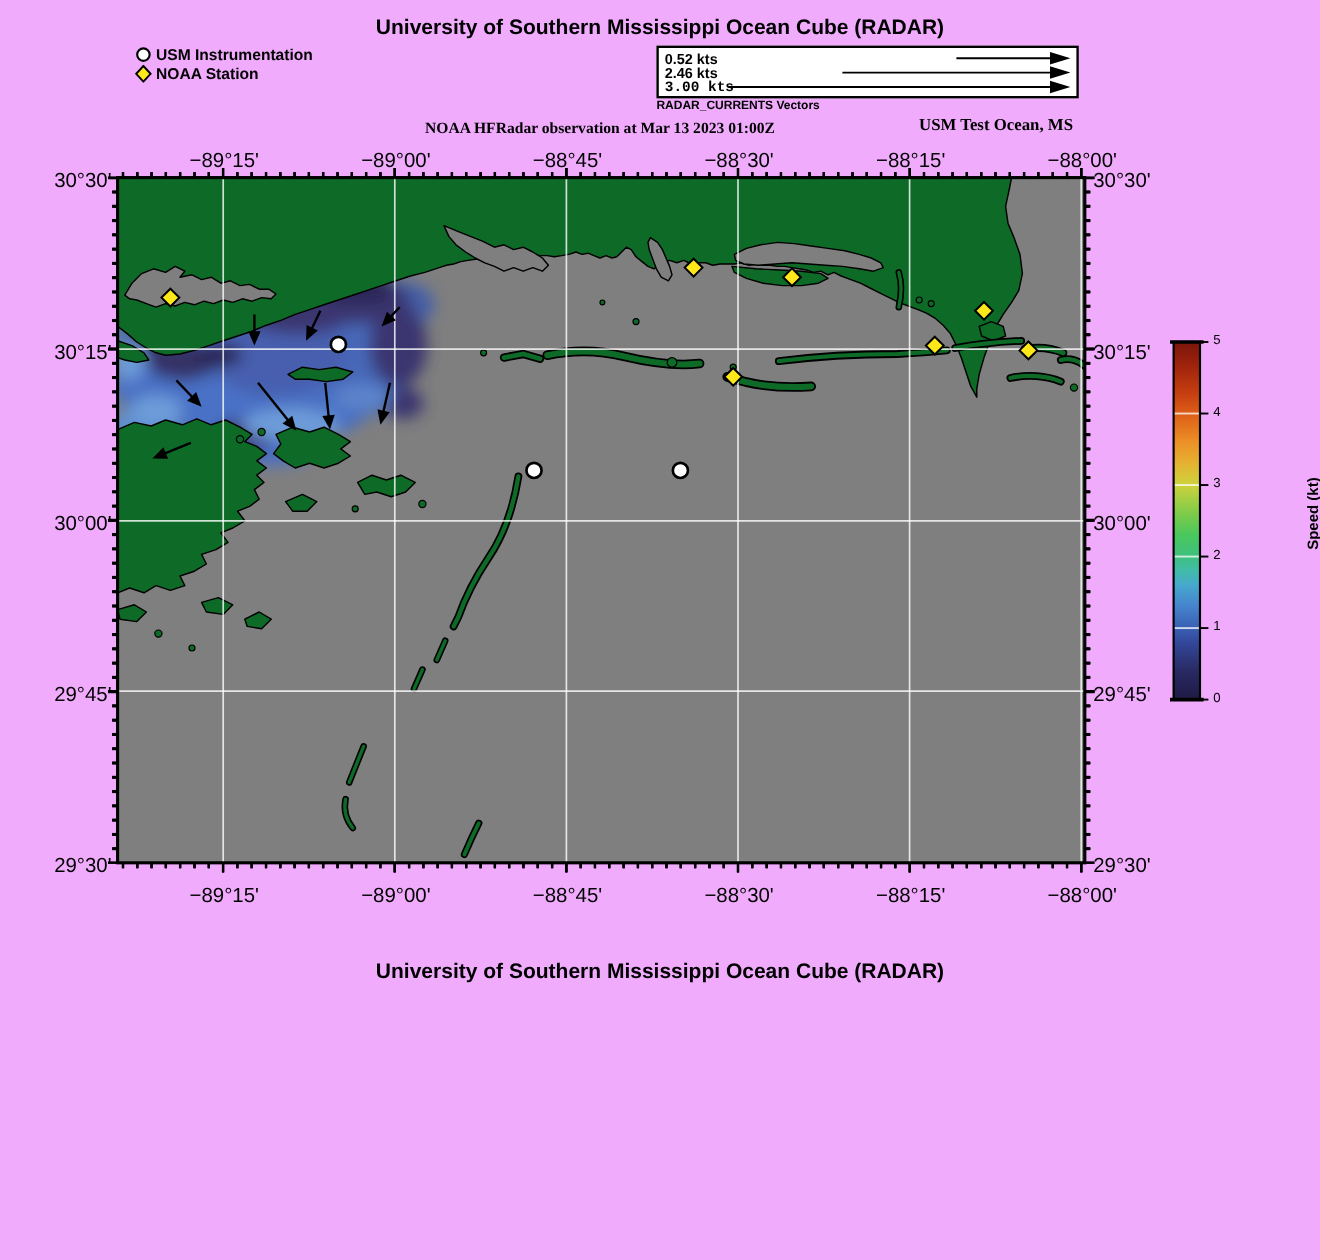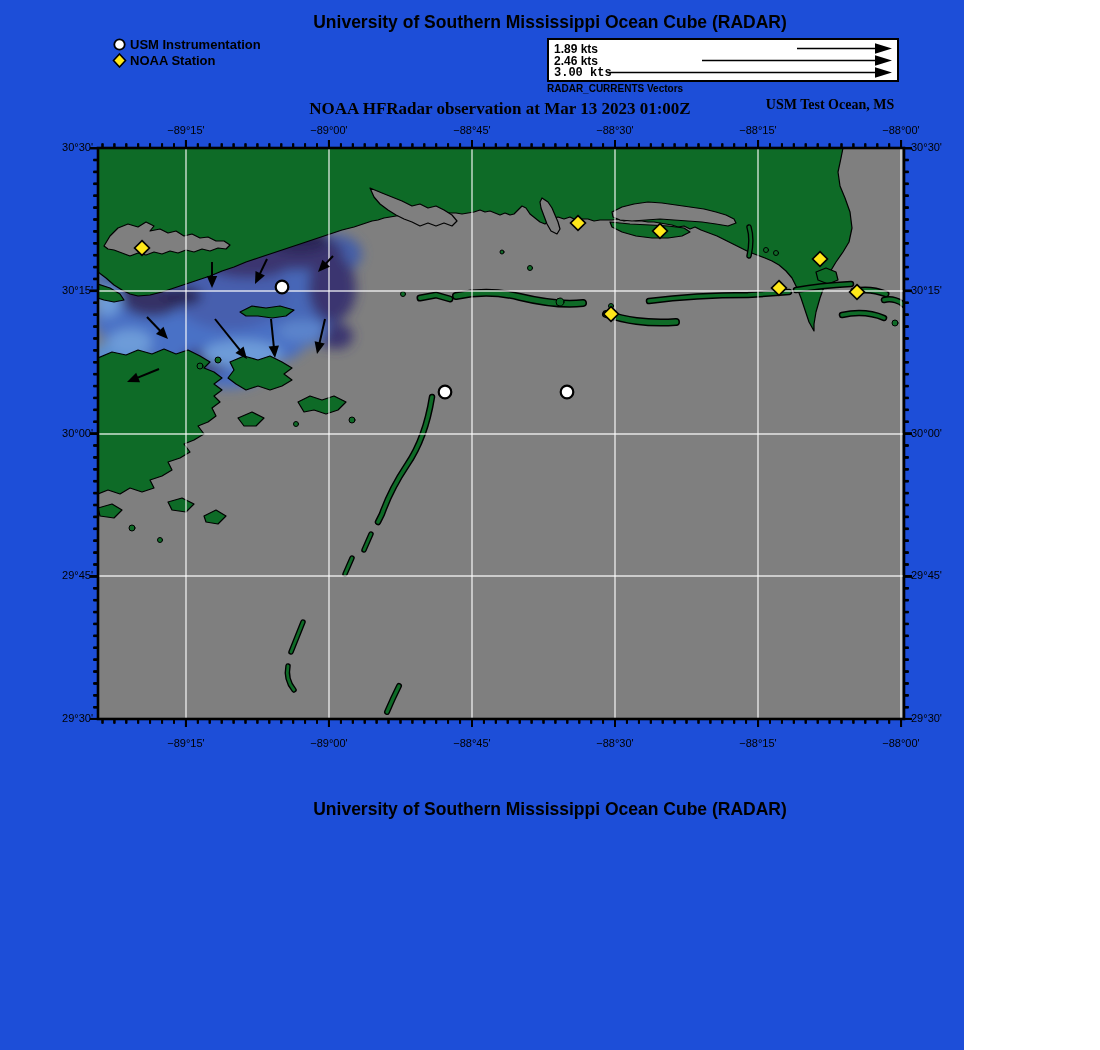--- a/index.html
+++ b/index.html
@@ -1,31 +1,31 @@
 <!DOCTYPE html>
 <html><head>
 <meta charset="utf-8">
 <style>
   html,body{margin:0;padding:0;background:#ffffff;}
-  .fig{position:relative;width:964px;height:1050px;background:#1d4ed8;overflow:hidden;
+  .fig{position:relative;width:1100px;height:1050px;background:#f0abfc;overflow:hidden;
        font-family:"Liberation Sans","DejaVu Sans",sans-serif;color:#000;}
   .abs{position:absolute;}
   .title-top,.title-bottom{width:1100px;text-align:center;font-weight:700;font-size:17.5px;}
   .title-top{top:12px;left:0;}
   .title-bottom{top:799px;left:0;}
-  .legend-row{position:absolute;height:16px;display:flex;align-items:flex-start;gap:3px;}
+  .legend-row{position:absolute;height:16px;display:flex;align-items:center;gap:3px;}
   .legend-label{font-weight:700;font-size:13px;white-space:nowrap;}
   .scalebox{position:absolute;left:547px;top:38px;width:348px;height:40px;border:2.2px solid #000;background:#fff;}
   .scale-label{position:absolute;left:5px;font-weight:700;font-size:12px;line-height:12px;white-space:nowrap;}
   .scale-caption{position:absolute;left:547px;top:83px;font-weight:700;font-size:10px;}
   .subtitle{position:absolute;left:0px;top:99px;width:1000px;text-align:center;
-            font-family:"Liberation Serif","DejaVu Serif",serif;font-weight:700;font-size:17px;}
+            font-family:"Liberation Serif","DejaVu Serif",serif;font-weight:700;font-size:13px;}
   .region-label{position:absolute;left:760px;top:97px;width:140px;text-align:center;
             font-family:"Liberation Serif","DejaVu Serif",serif;font-weight:700;font-size:14px;}
-  .tick-label{position:absolute;font-size:11px;white-space:nowrap;}
+  .tick-label{position:absolute;font-size:17px;white-space:nowrap;}
   .tl-center{width:56px;text-align:center;}
   .tl-right{width:52px;text-align:right;}
   .cb-num{position:absolute;font-size:11px;}
   .cb-label{position:absolute;left:1030px;top:370px;width:130px;height:16px;font-weight:700;font-size:12.5px;
             transform:rotate(-90deg) translate(-50px,0);transform-origin:center center;text-align:center;}
   svg{display:block;}
 </style>
 </head>
 <body>
 
@@ -40,21 +40,21 @@
     <span class="legend-label">USM Instrumentation</span>
   </div>
   <div class="legend-row" style="left:112px;top:53px;">
     <svg width="15" height="15">
       <path d="M7.5 1 L13.5 7.5 L7.5 14 L1.5 7.5 Z" fill="#ffe81a" stroke="#000" stroke-width="1.6"></path>
     </svg>
     <span class="legend-label">NOAA Station</span>
   </div>
 
   <div class="scalebox">
-    <span class="scale-label" style="top:3px;">1.89 kts</span>
+    <span class="scale-label" style="top:3px;">0.52 kts</span>
     <span class="scale-label" style="top:15px;">2.46 kts</span>
     <span class="scale-label" style="top:27px;font-family:Liberation Mono, monospace;">3.00 kts</span>
     <svg class="abs" style="left:0;top:0;" width="344" height="40">
       <g stroke="#000" stroke-width="1.6">
         <line x1="248" y1="8.5" x2="328" y2="8.5"></line>
         <line x1="153" y1="20.5" x2="328" y2="20.5"></line>
         <line x1="58" y1="32.5" x2="328" y2="32.5"></line>
       </g>
       <g fill="#000">
         <polygon points="343,8.5 326,3.3 326,13.7"></polygon>

